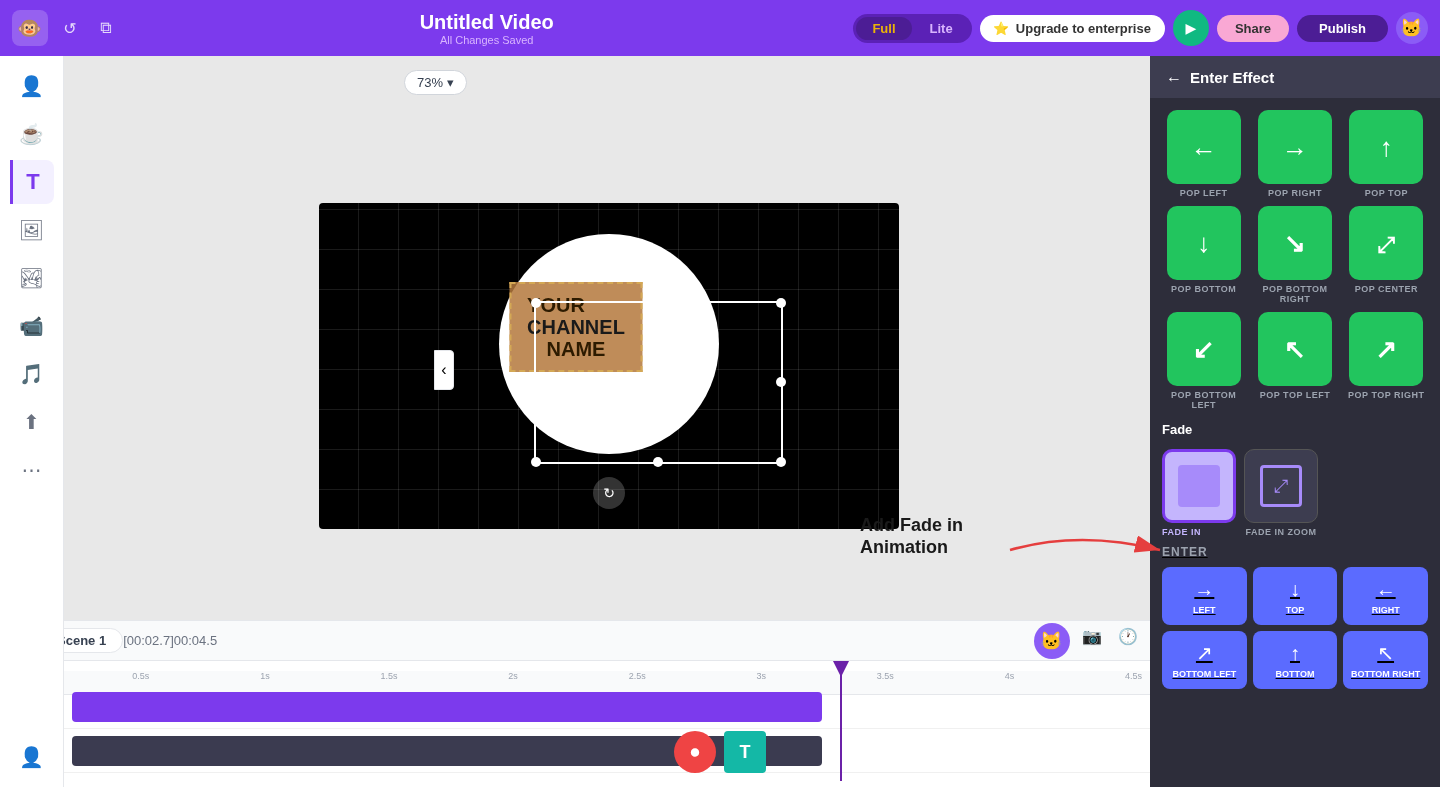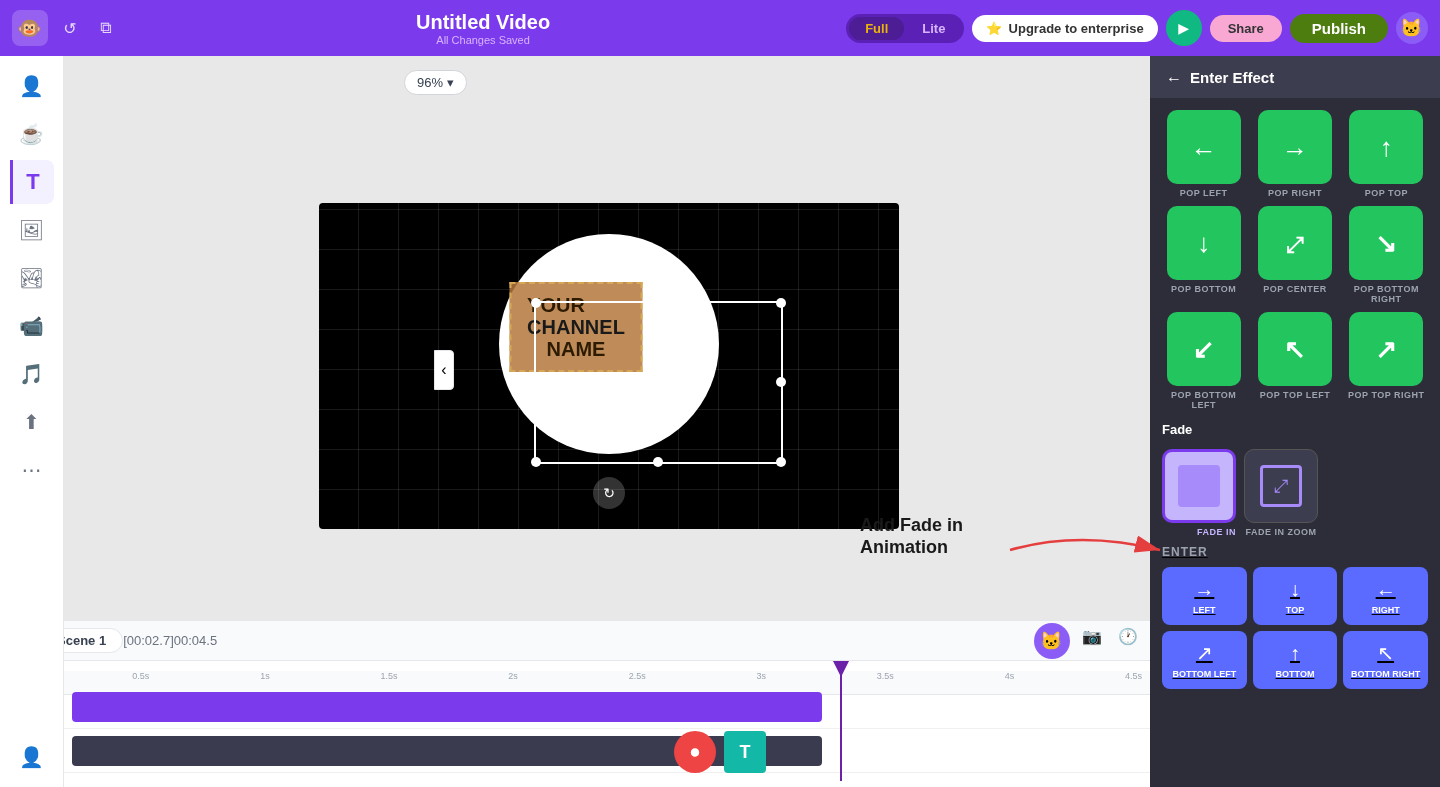--- a/index.html
+++ b/index.html
@@ -14,21 +14,21 @@
     .topbar-nav-btn { width: 28px; height: 28px; background: none; border: none; color: white; font-size: 16px; cursor: pointer; display: flex; align-items: center; justify-content: center; opacity: 0.8; }
     .topbar-title-main { color: white; font-size: 20px; font-weight: 600; }
     .topbar-title-sub { color: #d8b4fe; font-size: 11px; }
     .topbar-mode { display: flex; background: #5b21b6; border-radius: 20px; padding: 3px; gap: 2px; }
     .mode-btn { padding: 4px 16px; border-radius: 14px; border: none; cursor: pointer; font-size: 13px; font-weight: 600; }
     .mode-btn.active { background: #4c1d95; color: #eab308; }
     .mode-btn.inactive { background: transparent; color: #d8b4fe; }
     .upgrade-btn { background: white; border: none; border-radius: 20px; padding: 6px 14px; font-size: 13px; font-weight: 600; cursor: pointer; color: #333; display: flex; align-items: center; gap: 6px; }
     .play-btn { width: 36px; height: 36px; background: #10b981; border-radius: 50%; border: none; cursor: pointer; display: flex; align-items: center; justify-content: center; color: white; font-size: 14px; }
     .share-btn { background: #f9a8d4; border: none; border-radius: 20px; padding: 6px 18px; font-size: 13px; font-weight: 600; cursor: pointer; color: #333; }
-    .publish-btn { background: #4d7c0f; border: none; border-radius: 20px; padding: 6px 22px; font-size: 15px; font-weight: 600; cursor: pointer; color: white; }
+    .publish-btn { background: #4c1d95; border: none; border-radius: 20px; padding: 6px 22px; font-size: 13px; font-weight: 600; cursor: pointer; color: white; }
     .topbar-avatar { width: 32px; height: 32px; border-radius: 50%; background: #8b5cf6; display: flex; align-items: center; justify-content: center; font-size: 18px; }
 
     
     .left-sidebar {
       position: absolute; top: 56px; left: 0; width: 64px; height: 731px;
       background: white; border-right: 1px solid #e5e7eb; display: flex; flex-direction: column; align-items: center; padding: 8px 0; gap: 4px; z-index: 50;
     }
     .sidebar-icon { width: 44px; height: 44px; display: flex; align-items: center; justify-content: center; border-radius: 8px; cursor: pointer; font-size: 20px; color: #6b7280; }
     .sidebar-icon.active { background: #f3f0ff; color: #7c3aed; border-left: 3px solid #7c3aed; border-radius: 0 8px 8px 0; }
 
@@ -251,21 +251,21 @@
       <div class="template-card" style="background:#3b3b50; height:70px;"></div>
     </div>
   </div>
 </div>
 
 <div class="collapse-btn" style="position:absolute; top:350px; left:434px; z-index:60;">‹</div>
 
 <div class="canvas-area">
 
   <div class="zoom-indicator" style="position:absolute; top:14px; left:340px;">
-    <span>96%</span>
+    <span>73%</span>
     <span>▾</span>
   </div>
 
   <div class="video-canvas">
     <div class="canvas-grid"></div>
 
     <div class="canvas-bg-circle"></div>
 
     <div class="canvas-title-block" style="position:absolute; top:38%; left:42%; transform:translate(-40%,-50%); background:rgba(180,120,60,0.85); padding:10px 16px;">
       <div class="canvas-title-text">
@@ -333,29 +333,29 @@
     </div>
 
     <div class="effect-item">
       <div class="effect-btn green">
           <span class="effect-pop-bottom"></span>
         </div>
       <span class="effect-label">POP BOTTOM</span>
     </div>
     <div class="effect-item">
       <div class="effect-btn green">
+          <span class="effect-pop-br"></span>
+        </div>
+      <span class="effect-label">POP BOTTOM RIGHT</span>
+    </div>
+    <div class="effect-item">
+      <div class="effect-btn green">
           <span class="effect-pop-center"></span>
         </div>
       <span class="effect-label">POP CENTER</span>
-    </div>
-    <div class="effect-item">
-      <div class="effect-btn green">
-          <span class="effect-pop-br"></span>
-        </div>
-      <span class="effect-label">POP BOTTOM RIGHT</span>
     </div>
 
     <div class="effect-item">
       <div class="effect-btn green">
           <span class="effect-pop-bl"></span>
         </div>
       <span class="effect-label">POP BOTTOM LEFT</span>
     </div>
     <div class="effect-item">
       <div class="effect-btn green">
@@ -368,21 +368,21 @@
           <span class="effect-pop-tr"></span>
         </div>
       <span class="effect-label">POP TOP RIGHT</span>
     </div>
   </div>
 
   <div class="fade-section">
     <div class="fade-section-title">Fade</div>
     <div style="display:flex; gap:8px;">
 
-      <div style="display:flex; flex-direction:column; align-items:flex-end; gap:4px; cursor:pointer;">
+      <div style="display:flex; flex-direction:column; align-items:flex-start; gap:4px; cursor:pointer;">
         <div style="width:74px; height:74px; background:#c4b5fd; border-radius:10px; border:3px solid #7c3aed; display:flex; align-items:center; justify-content:center;">
           <div style="width:42px; height:42px; background:#a78bfa; border-radius:4px;"></div>
         </div>
         <span class="effect-label" style="color:#c4b5fd;">Fade In</span>
       </div>
 
       <div style="display:flex; flex-direction:column; align-items:center; gap:4px; cursor:pointer;">
         <div style="width:74px; height:74px; background:#3d3d50; border-radius:10px; border:1px solid #555; display:flex; align-items:center; justify-content:center;">
           <div style="width:42px; height:42px; border:3px solid #a78bfa; border-radius:4px; display:flex; align-items:center; justify-content:center;">
             <span style="color:#a78bfa; font-size:18px;">⤢</span>

